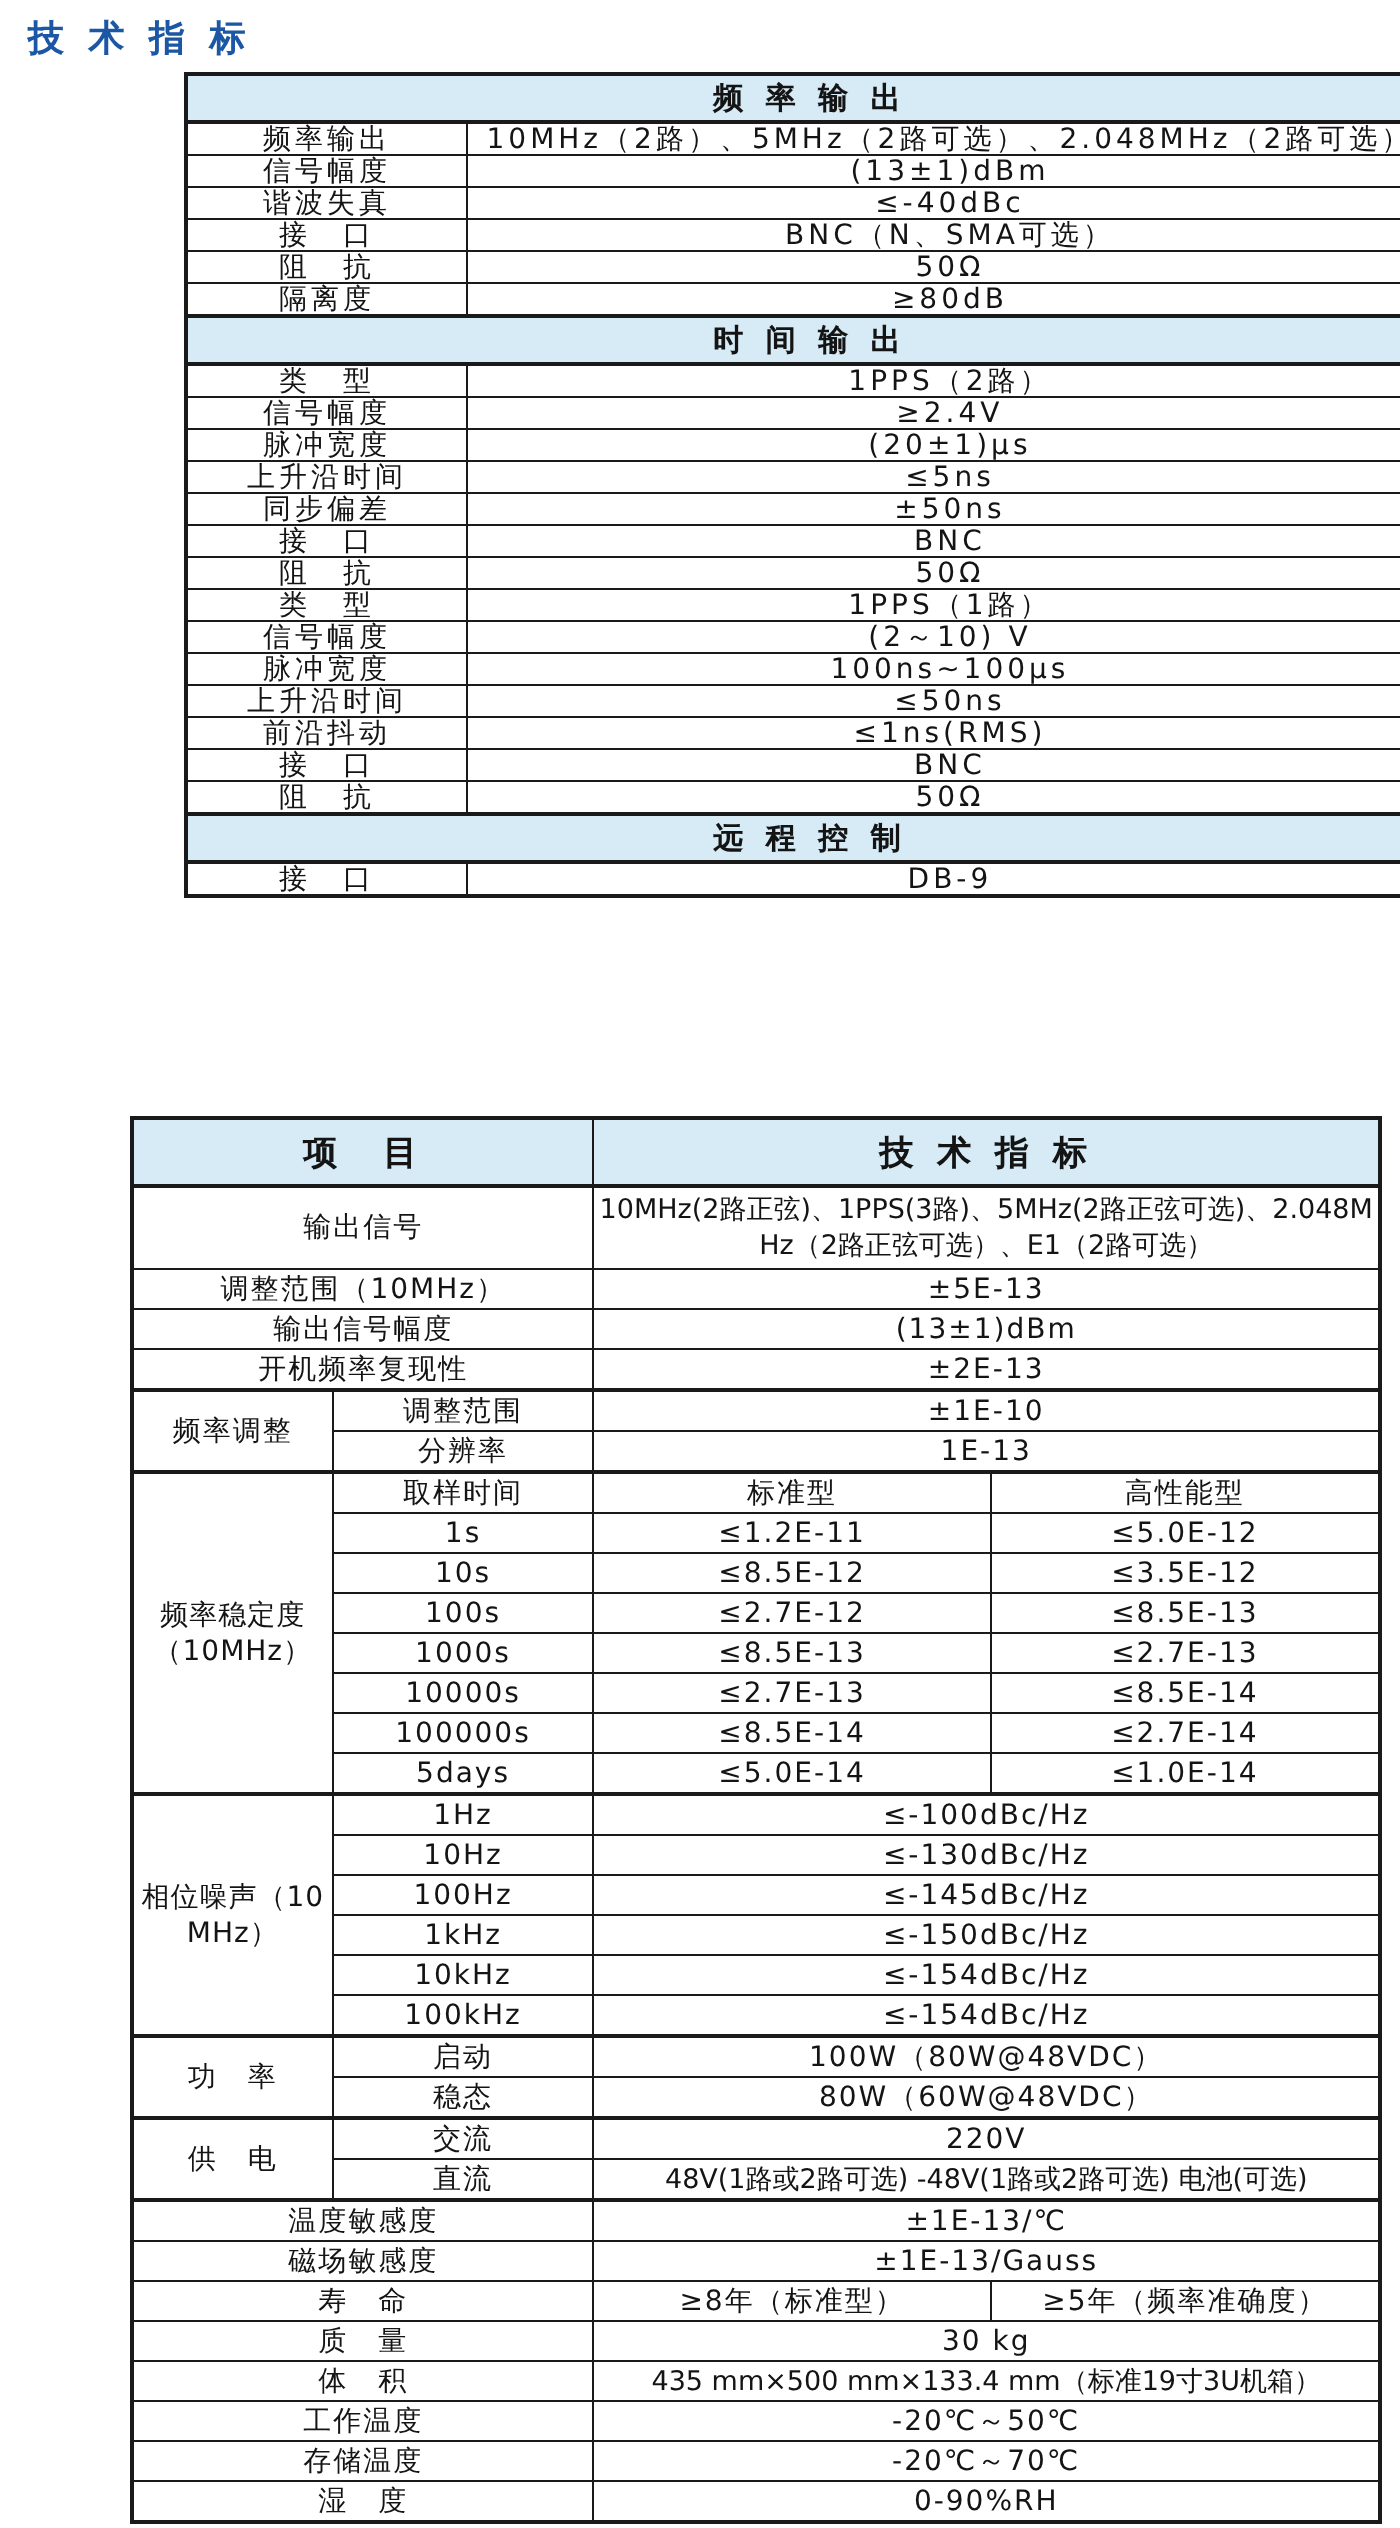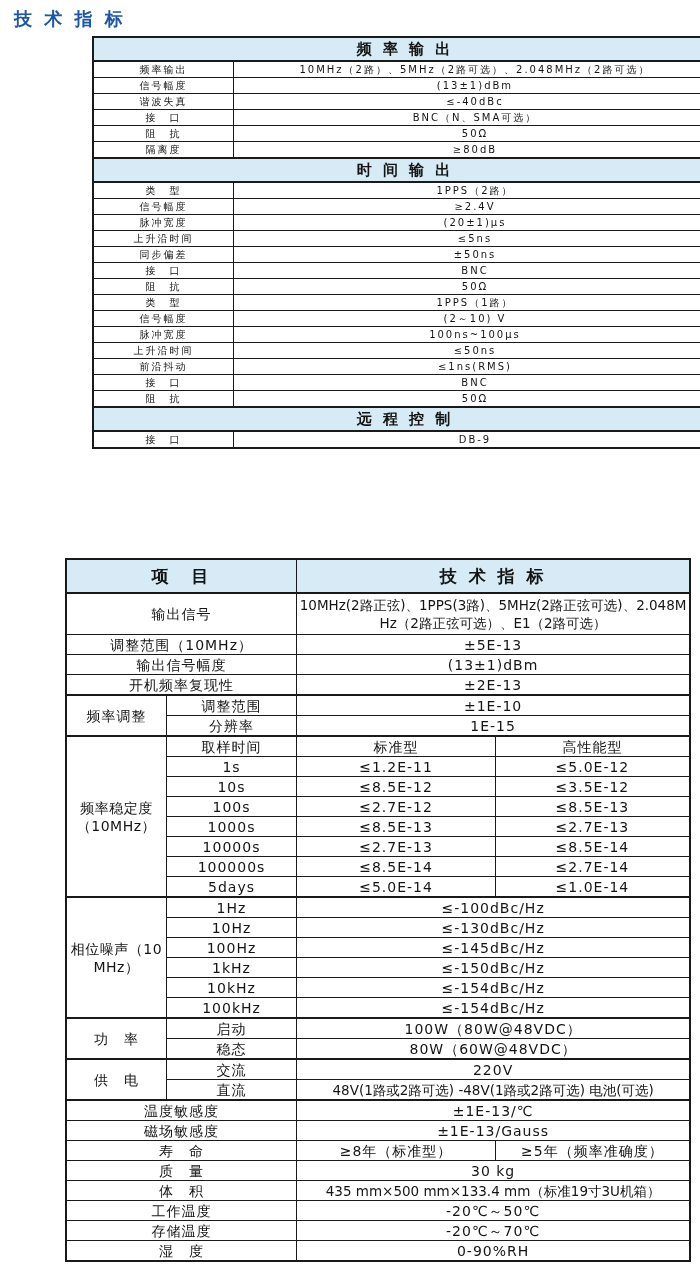--- a/index.html
+++ b/index.html
@@ -27,21 +27,21 @@
     padding:0 2px;overflow:hidden;
   }
   
   #table1{top:36px;margin-left:27px;}
   #table1 th{
     height:22px;background:#d6ebf5;
     font-size:15px;font-weight:bold;letter-spacing:3px;
     border-top:2px solid #1a1a1a;border-bottom:2px solid #1a1a1a;
   }
   #table1 td{
-    height:15px;font-size:10px;line-height:14px;
+    height:15px;font-size:14px;line-height:14px;
     letter-spacing:2px;white-space:nowrap;
   }
   
   #table2{top:558px;}
   #table2 th{
     height:32px;background:#d6ebf5;
     font-size:17px;font-weight:bold;letter-spacing:3px;
     border-bottom:2px solid #1a1a1a;
   }
   #table2 td{
@@ -191,21 +191,21 @@
       <td colspan="2">开机频率复现性</td>
       <td colspan="2">±2E-13</td>
     </tr>
     <tr class="group-top">
       <td rowspan="2">频率调整</td>
       <td>调整范围</td>
       <td colspan="2">±1E-10</td>
     </tr>
     <tr>
       <td>分辨率</td>
-      <td colspan="2">1E-15</td>
+      <td colspan="2">1E-13</td>
     </tr>
     <tr class="group-top">
       <td rowspan="8" class="wrap">频率稳定度（10MHz）</td>
       <td>取样时间</td>
       <td>标准型</td>
       <td>高性能型</td>
     </tr>
     <tr>
         <td>1s</td>
         <td>≤1.2E-11</td>

